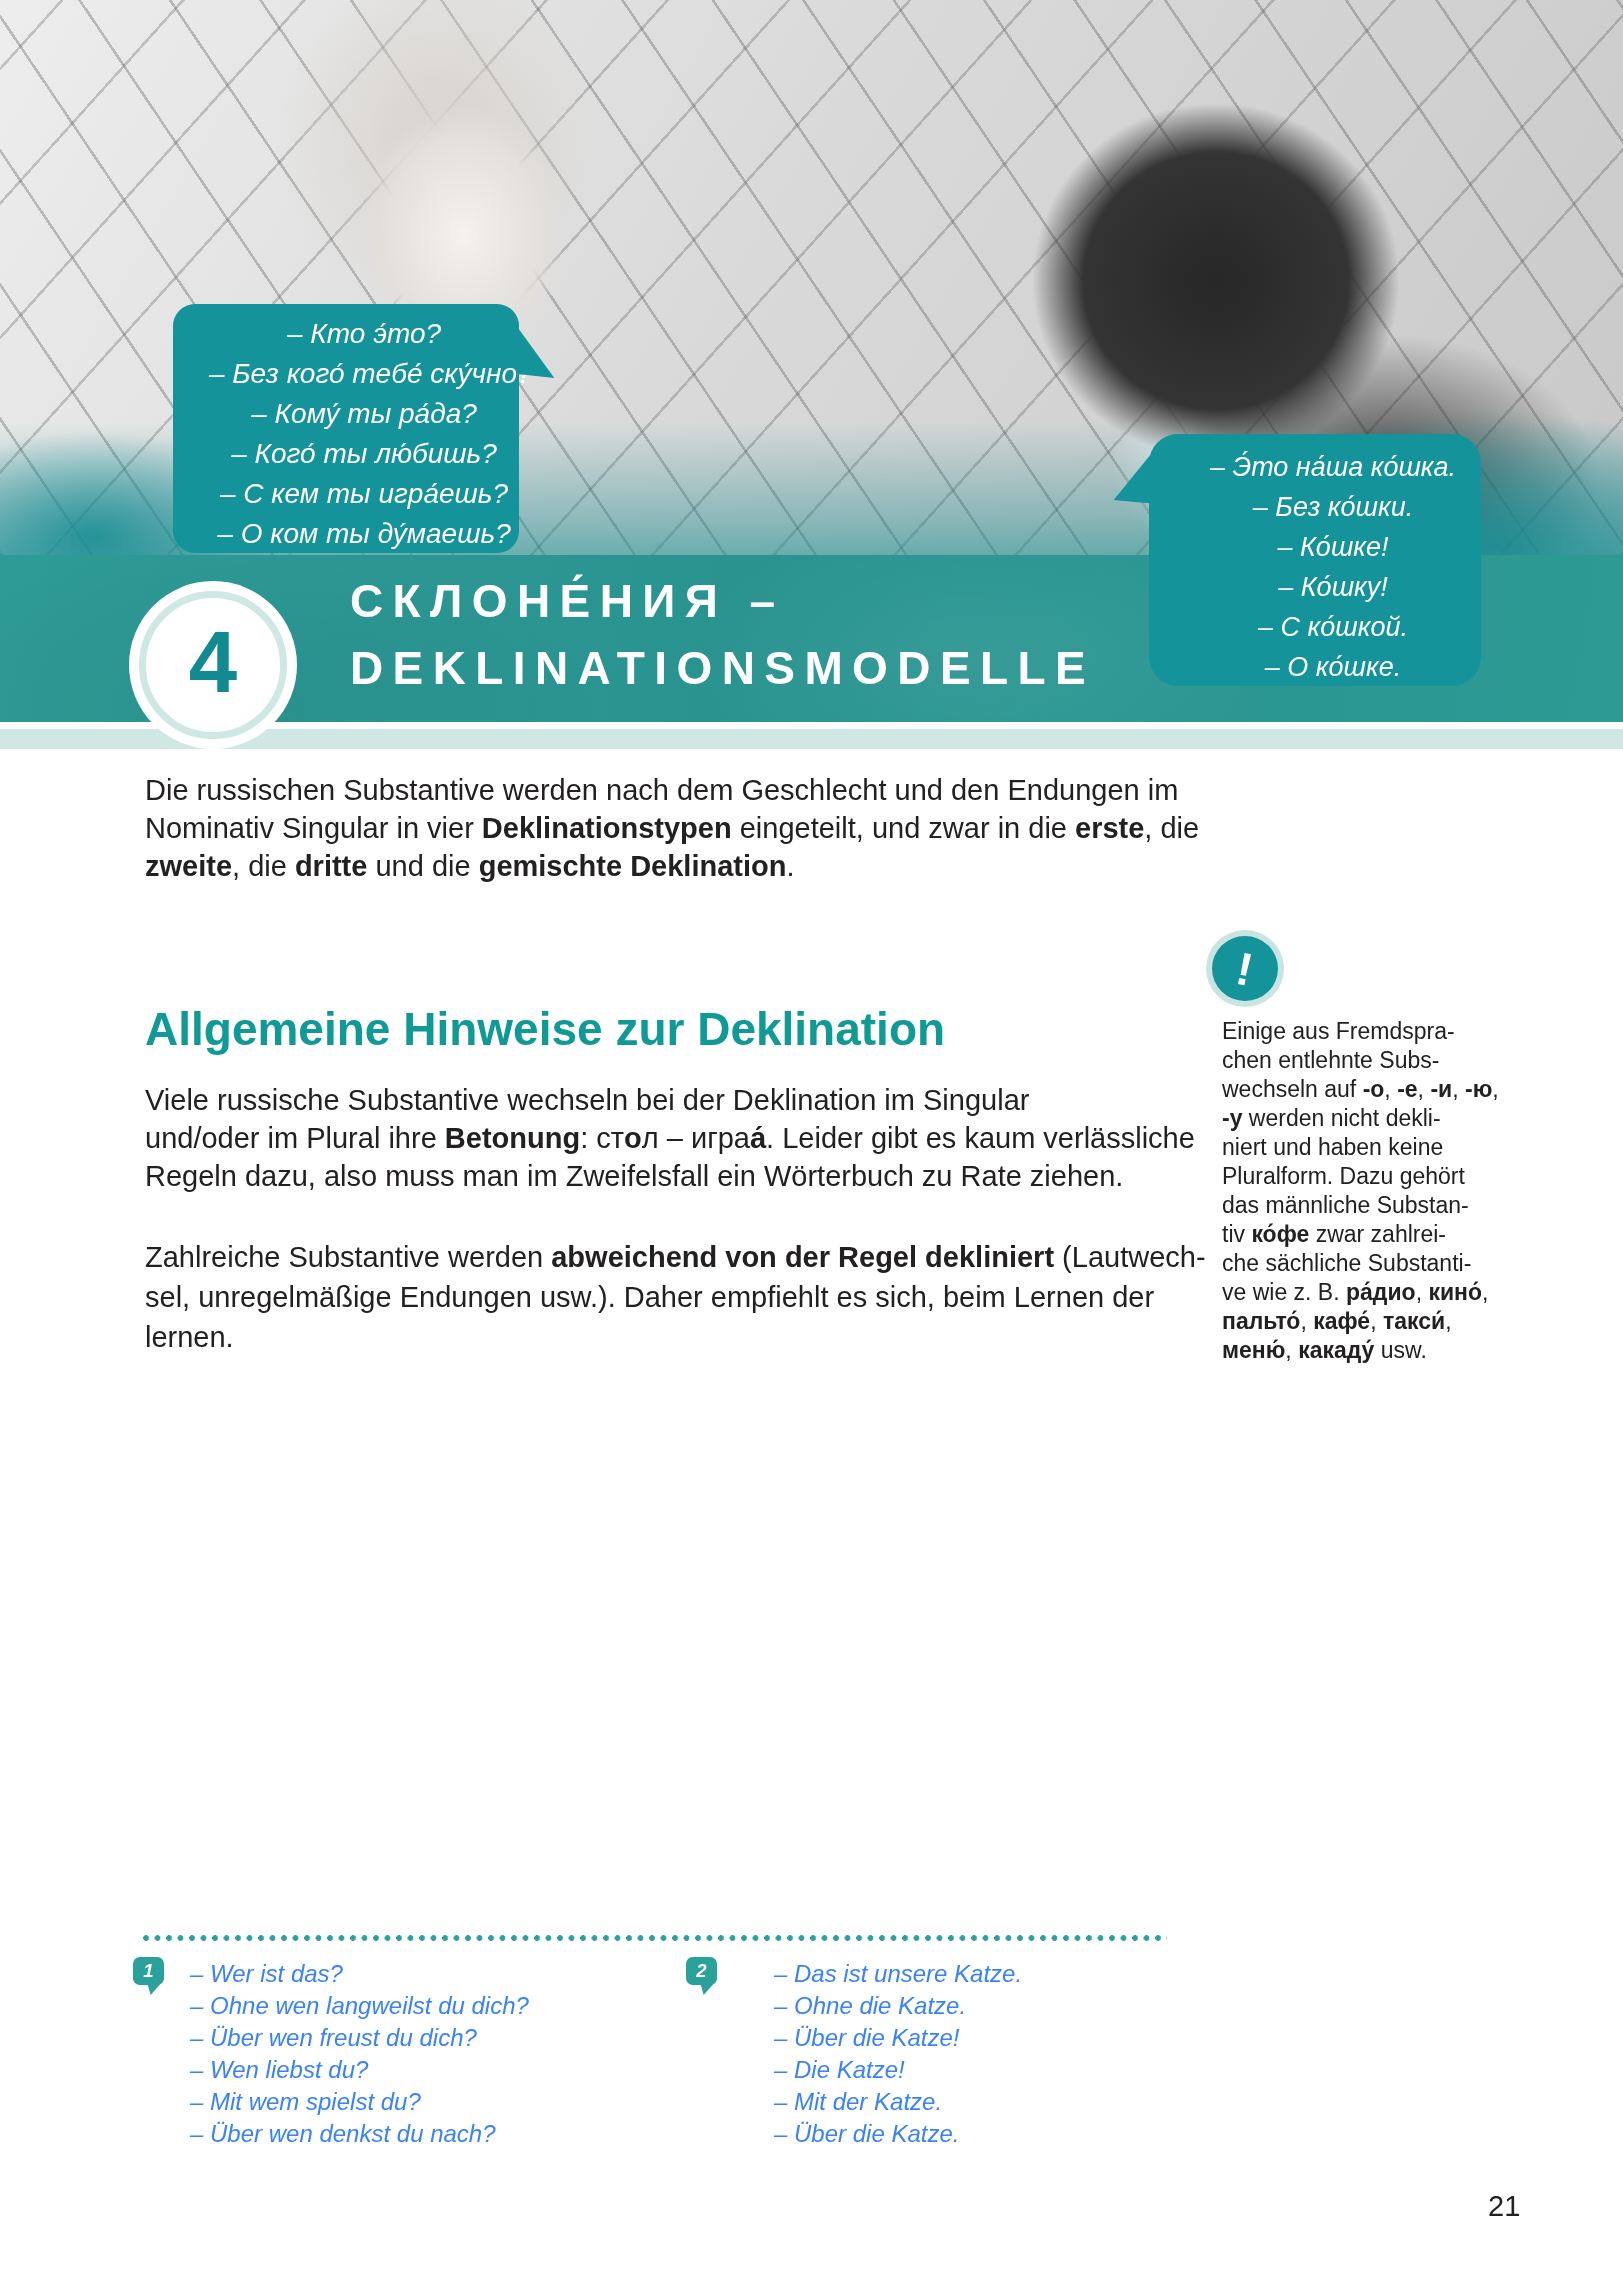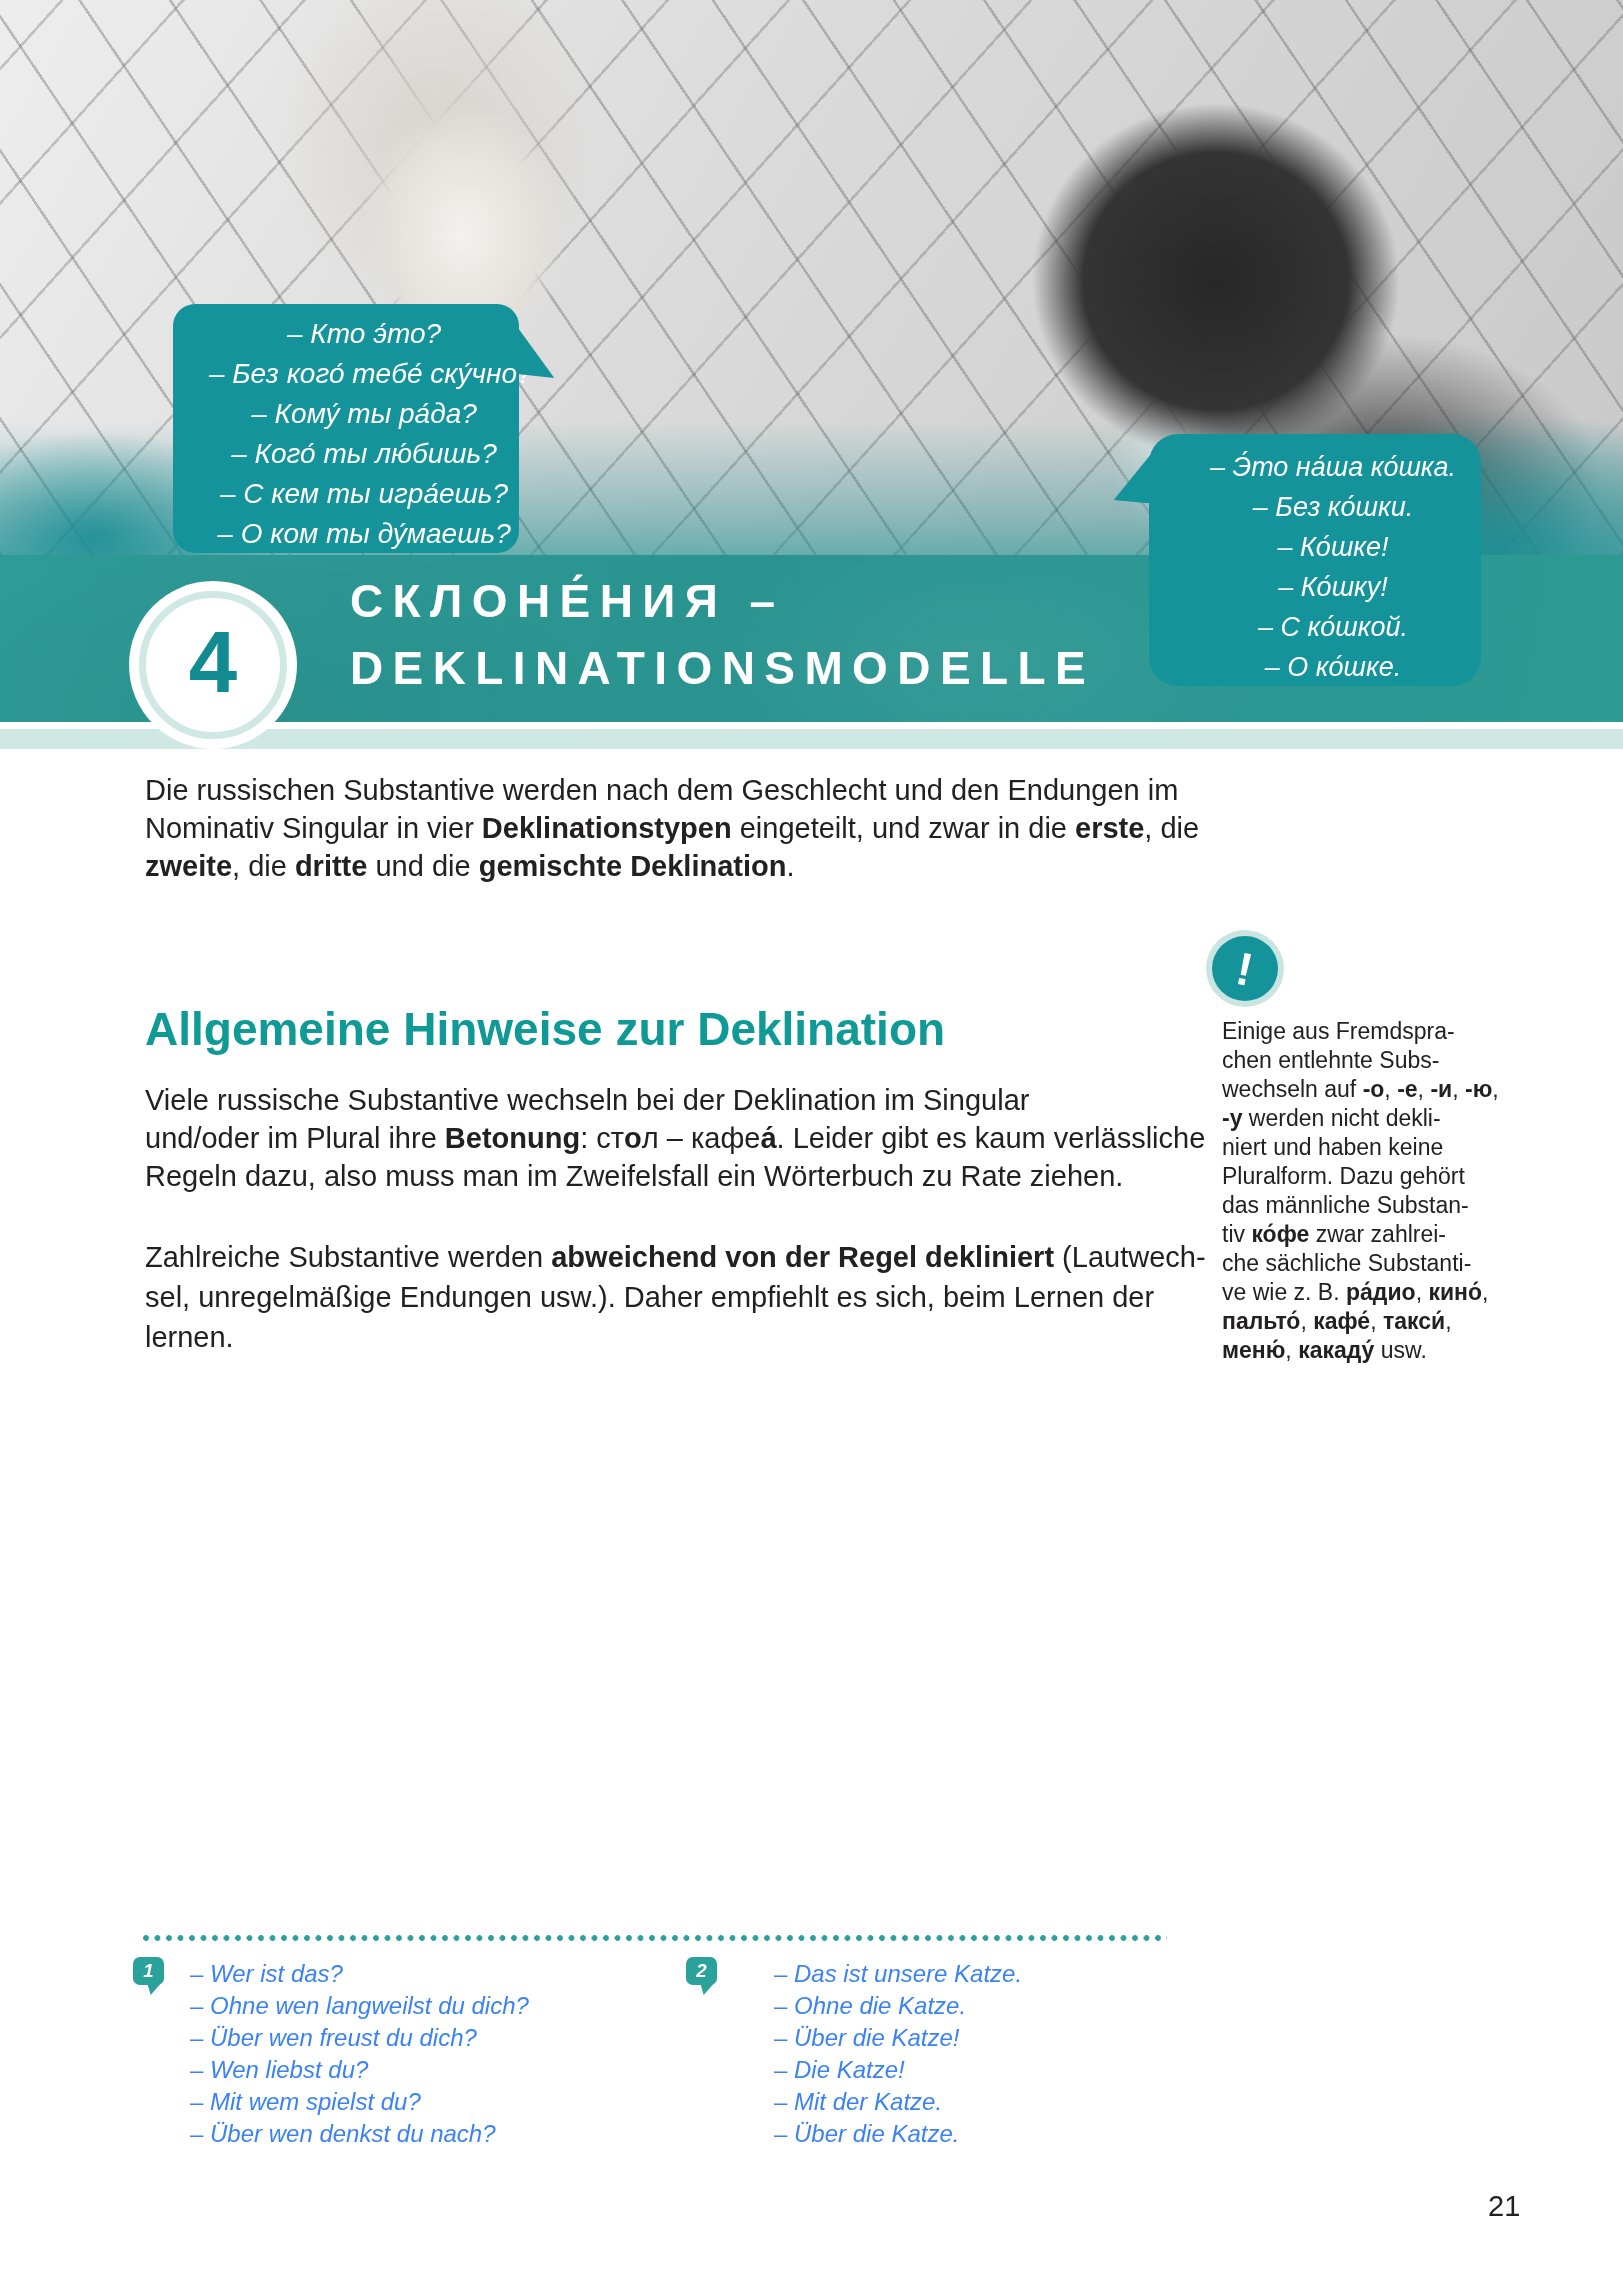--- a/index.html
+++ b/index.html
@@ -126,21 +126,21 @@
   <div class="copy" id="intro">
       <div class="line"><span>Die russischen Substantive werden nach dem Geschlecht und den Endungen im</span></div>
       <div class="line"><span>Nominativ Singular in vier </span><span class="b">Deklinationstypen</span><span> eingeteilt, und zwar in die </span><span class="b">erste</span><span>, die</span></div>
       <div class="line"><span class="b">zweite</span><span>, die </span><span class="b">dritte</span><span> und die </span><span class="b">gemischte Deklination</span><span>.</span></div>
     </div>
 
   <h2 id="heading" style="margin:0;">Allgemeine Hinweise zur Deklination</h2>
 
   <div class="copy" id="para2">
       <div class="line"><span>Viele russische Substantive wechseln bei der Deklination im Singular</span></div>
-      <div class="line"><span>und/oder im Plural ihre </span><span class="b">Betonung</span><span>: ст</span><span class="b">о</span><span>л – кафе</span><span class="b">а́</span><span>. Leider gibt es kaum verlässliche</span></div>
+      <div class="line"><span>und/oder im Plural ihre </span><span class="b">Betonung</span><span>: ст</span><span class="b">о</span><span>л – игра</span><span class="b">а́</span><span>. Leider gibt es kaum verlässliche</span></div>
       <div class="line"><span>Regeln dazu, also muss man im Zweifelsfall ein Wörterbuch zu Rate ziehen.</span></div>
     </div>
 
   <div class="copy" id="para3">
       <div class="line"><span>Zahlreiche Substantive werden </span><span class="b">abweichend von der Regel dekliniert</span><span> (Lautwech-</span></div>
       <div class="line"><span>sel, unregelmäßige Endungen usw.). Daher empfiehlt es sich, beim Lernen der</span></div>
       <div class="line"><span>lernen.</span></div>
     </div>
 
   <div class="alert-icon-outer">

